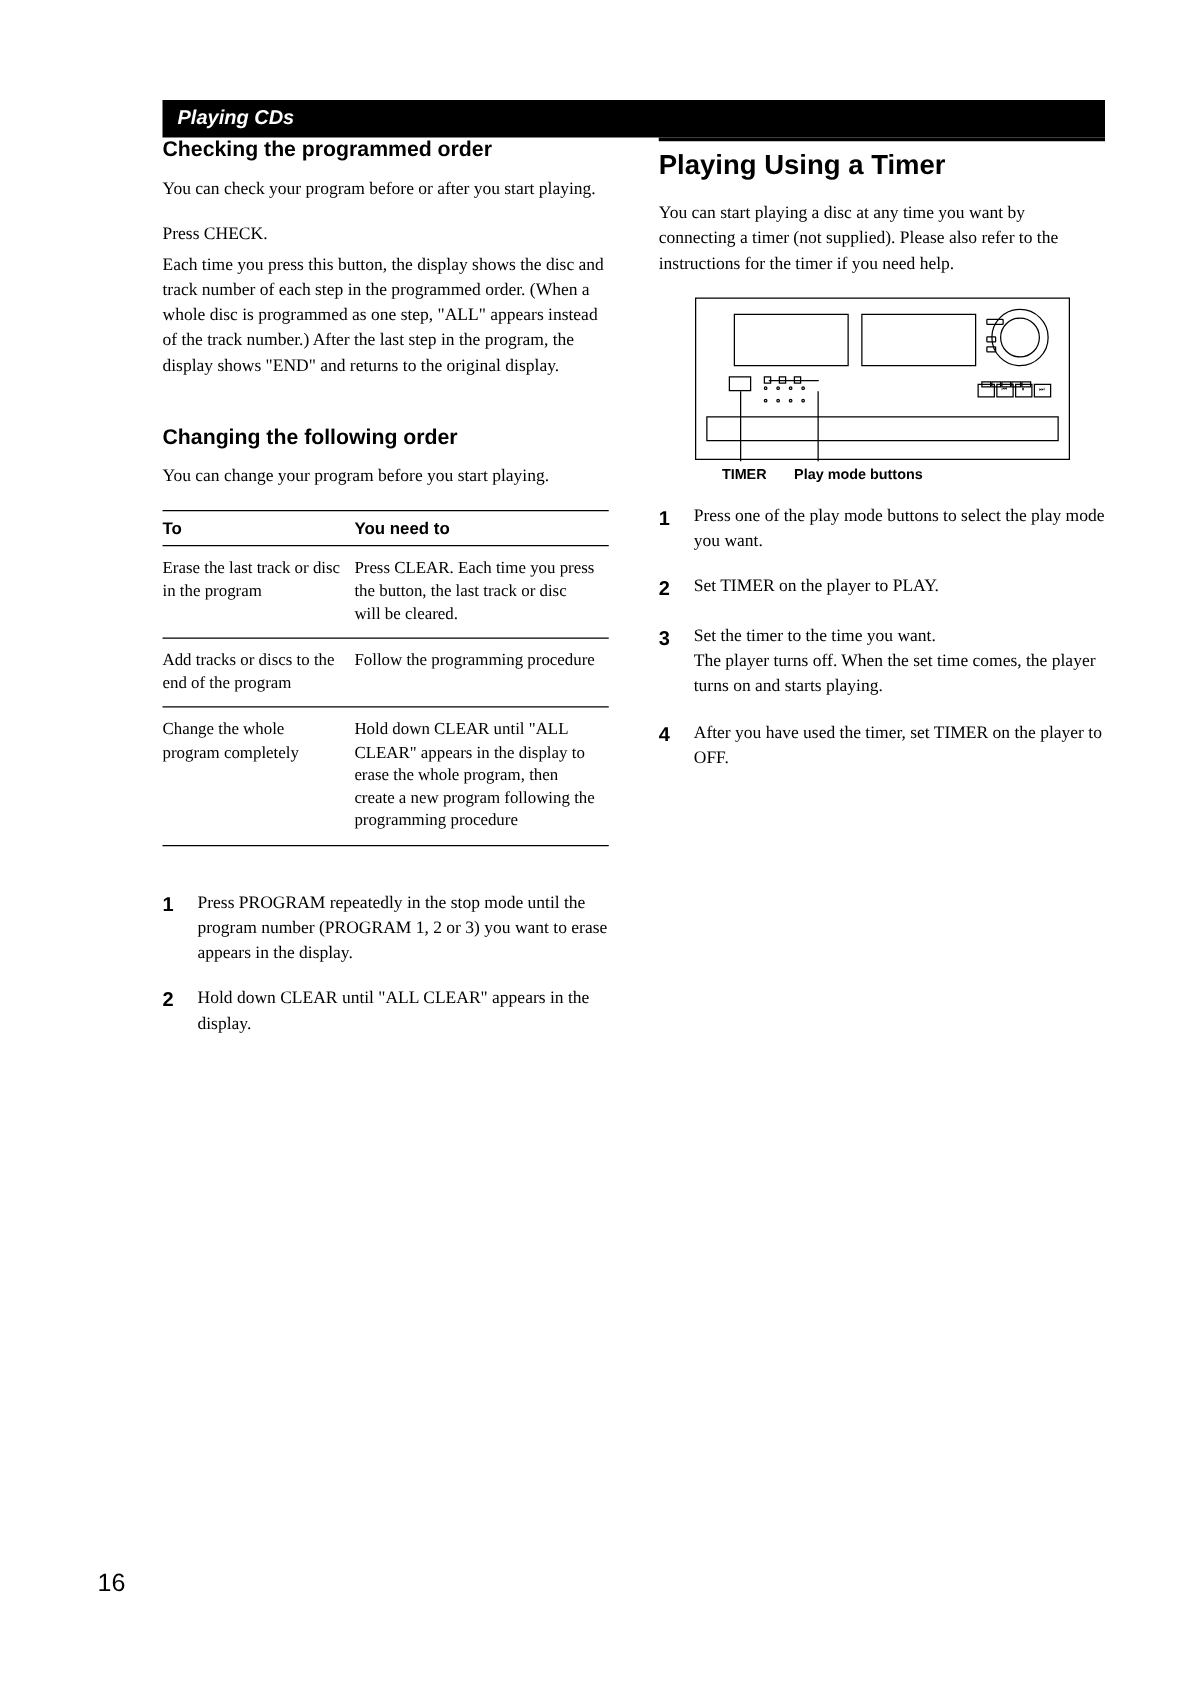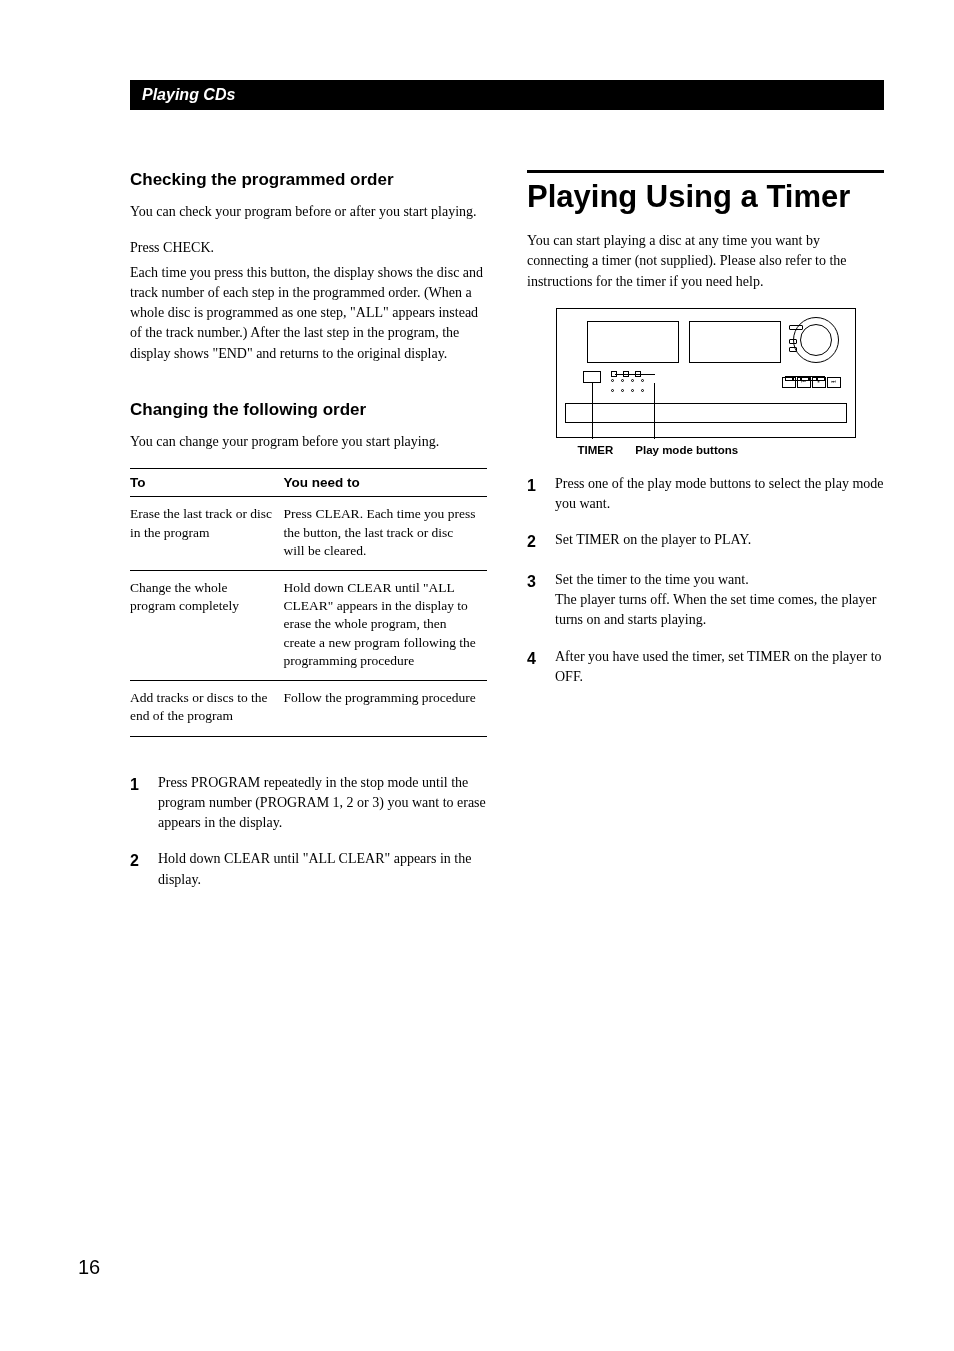--- a/index.html
+++ b/index.html
@@ -15,37 +15,36 @@
     padding: 80px 70px 40px 130px;
   }
   .band {
     background: #000;
     color: #fff;
     padding: 6px 12px;
     font-family: "Arial Black", Arial, sans-serif;
     font-weight: bold;
     font-style: italic;
     font-size: 16px;
-    margin-bottom: 60px;
   }
   .cols {
     display: flex;
     gap: 40px;
   }
   .col { flex: 1; }
   .h-sub {
     font-family: Arial, sans-serif;
     font-weight: bold;
     font-size: 17px;
     margin-bottom: 12px;
   }
   .h-main {
     font-family: Arial, sans-serif;
     font-weight: 900;
-    font-size: 31px;
+    font-size: 22px;
     border-top: 3px solid #000;
     padding-top: 6px;
     margin-bottom: 16px;
   }
   p.body {
     font-size: 14px;
     line-height: 1.45;
     margin-bottom: 16px;
   }
   p.tight { margin-bottom: 4px; }
@@ -204,26 +203,26 @@
             <th>To</th>
             <th>You need to</th>
           </tr>
         </thead>
         <tbody>
           <tr>
             <td>Erase the last track or disc in the program</td>
             <td>Press CLEAR. Each time you press the button, the last track or disc will be cleared.</td>
           </tr>
           <tr>
+            <td>Add tracks or discs to the end of the program</td>
+            <td>Follow the programming procedure</td>
+          </tr>
+          <tr>
             <td>Change the whole program completely</td>
             <td>Hold down CLEAR until "ALL CLEAR" appears in the display to erase the whole program, then create a new program following the programming procedure</td>
-          </tr>
-          <tr>
-            <td>Add tracks or discs to the end of the program</td>
-            <td>Follow the programming procedure</td>
           </tr>
         </tbody>
       </table>
 
       <div class="section-gap"></div>
       <div class="steps">
         <div class="step">
           <div class="num">1</div>
           <div>Press PROGRAM repeatedly in the stop mode until the program number (PROGRAM 1, 2 or 3) you want to erase appears in the display.</div>
         </div>

